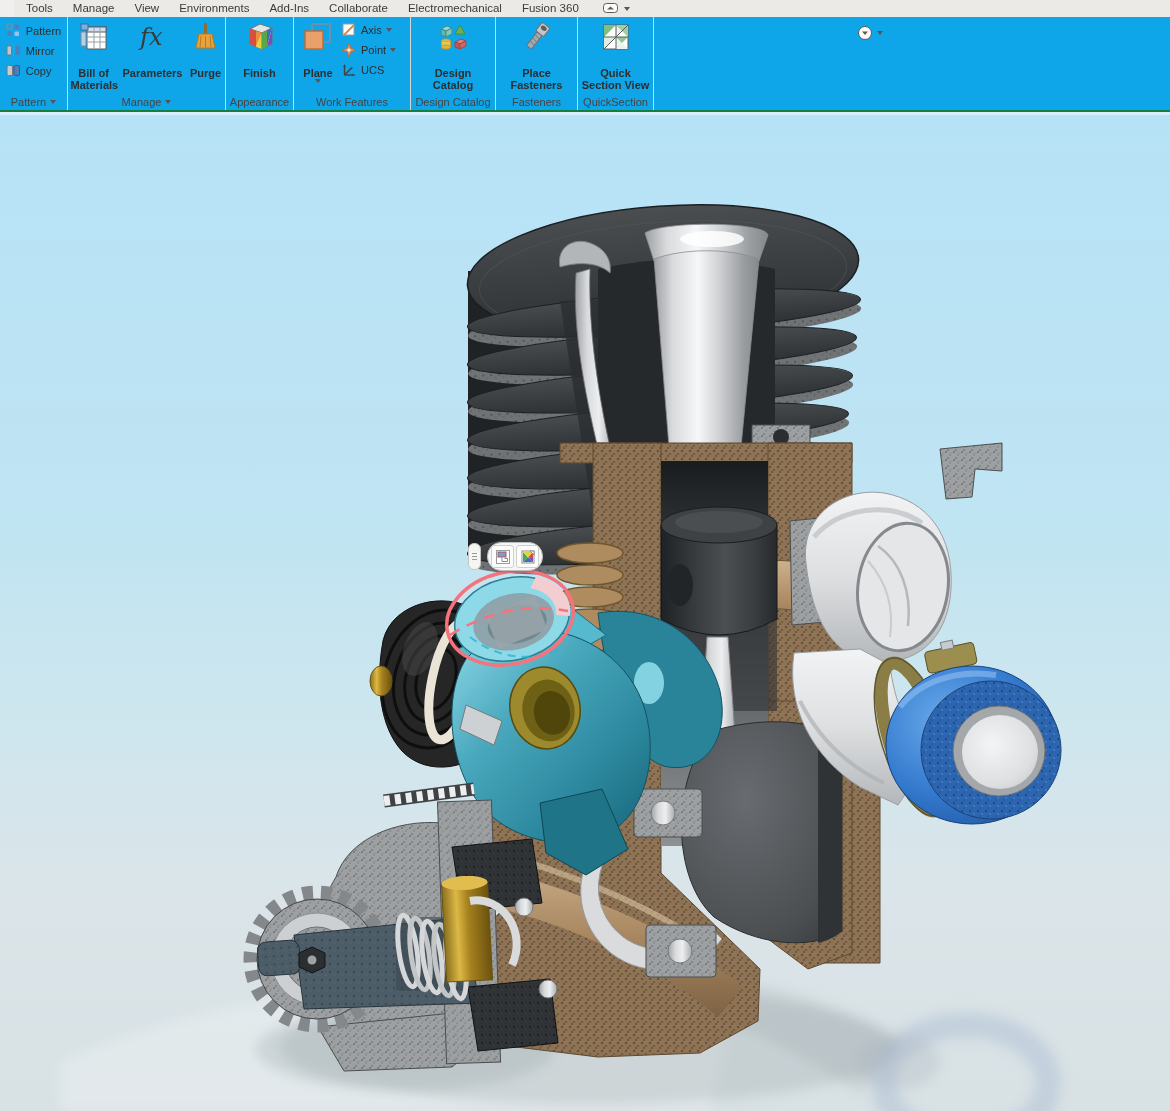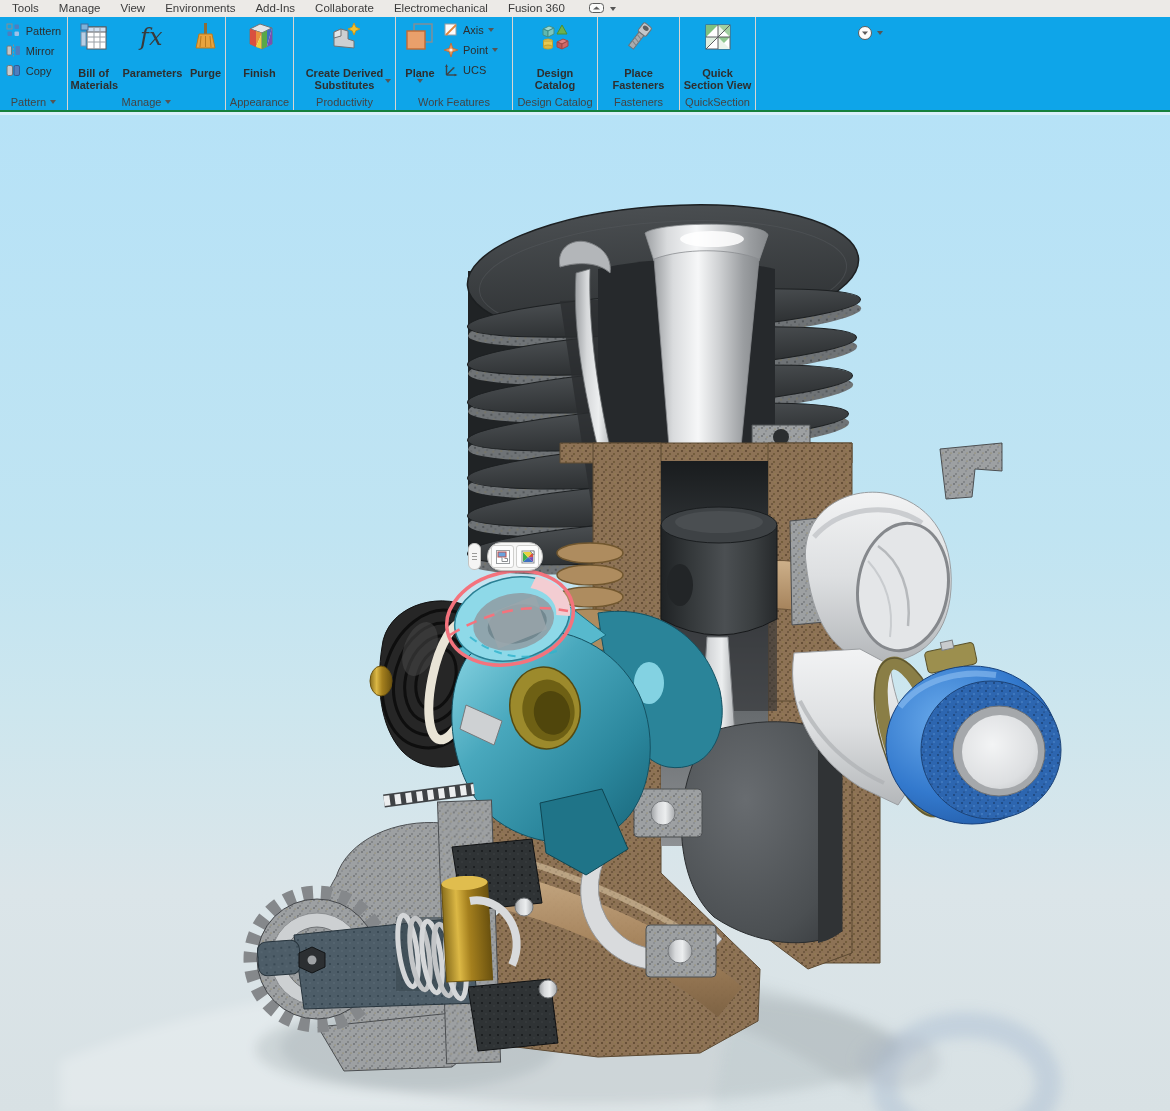--- a/index.html
+++ b/index.html
@@ -2,21 +2,21 @@
 <html><head>
 <meta charset="utf-8">
 <style>
   html,body{margin:0;padding:0;}
   body{width:1170px;height:1111px;overflow:hidden;background:#f1efed;
        font-family:"Liberation Sans",sans-serif;-webkit-font-smoothing:antialiased;}
   .app{width:1170px;height:1111px;position:relative;}
 
   
   .tabbar{height:17px;background:#eceae7;display:flex;align-items:center;
-          font-size:11.5px;color:#3b3b3b;padding-left:2px;}
+          font-size:11.5px;color:#3b3b3b;padding-left:2px;margin-left:14px;}
   .tab{padding:1px 10px 2px 10px;white-space:nowrap;}
   .ribbon-toggle{display:flex;align-items:center;gap:3px;margin-left:14px;}
 
   
   .ribbon{height:93px;background:#0ea5e9;display:flex;position:relative;
           border-bottom:2px solid #15803d;}
   .panel{display:flex;flex-direction:column;border-right:1px solid #d8d5d1;box-sizing:border-box;}
   .panel-body{flex:1;display:flex;align-items:flex-start;justify-content:center;padding-top:1px;}
   .panel-label{height:17px;font-size:11px;color:#444;display:flex;align-items:center;
                justify-content:center;gap:4px;white-space:nowrap;}
@@ -173,38 +173,20 @@
               </svg>
           </span>
           <span class="blabel">Finish</span>
         </div>
       </div>
       <div class="panel-label">
         <span>Appearance</span>
       </div>
     </div>
 
-    <div class="panel" style="width:102px">
-      <div class="panel-body">
-        <div class="bigbtn">
-          <span class="bicon">
-            <svg width="34" height="34" viewBox="0 0 34 34">
-                <path d="M6,12 L13,9 L20,11 L20,19 L26,21 L26,28 L6,26 Z" fill="#cdd0d2" stroke="#6f7275"></path>
-                <path d="M6,12 L13,9 L13,16 L6,18 Z" fill="#e4e6e8" stroke="#6f7275"></path>
-                <polygon points="26,3 27.8,7.2 32,9 27.8,10.8 26,15 24.2,10.8 20,9 24.2,7.2" fill="#f2c12e" stroke="#d09010" stroke-width="0.8"></polygon>
-              </svg>
-          </span>
-          <span class="blabel" style="width:84px">Create Derived Substitutes</span>
-          <span class="car" style="position:absolute;right:-1px;bottom:8px"></span>
-        </div>
-      </div>
-      <div class="panel-label">
-        <span>Productivity</span>
-      </div>
-    </div>
 
     <div class="panel" style="width:117px">
       <div class="panel-body" style="justify-content:flex-start;padding-left:4px">
         <div class="bigbtn">
           <span class="bicon">
             <svg width="34" height="34" viewBox="0 0 34 34">
                 <rect x="11" y="4" width="18" height="18" fill="none" stroke="#8a8d90" stroke-width="1.4"></rect>
                 <rect x="4" y="11" width="18" height="18" fill="#e9a06b" stroke="#c06a33" stroke-width="1.4"></rect>
               </svg>
           </span>

